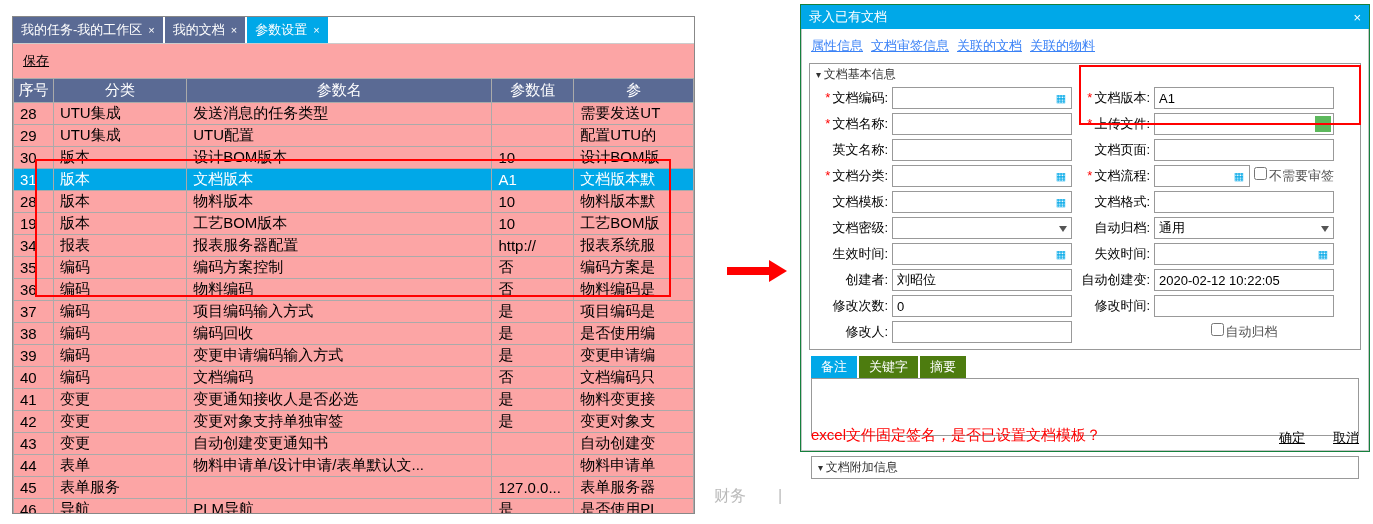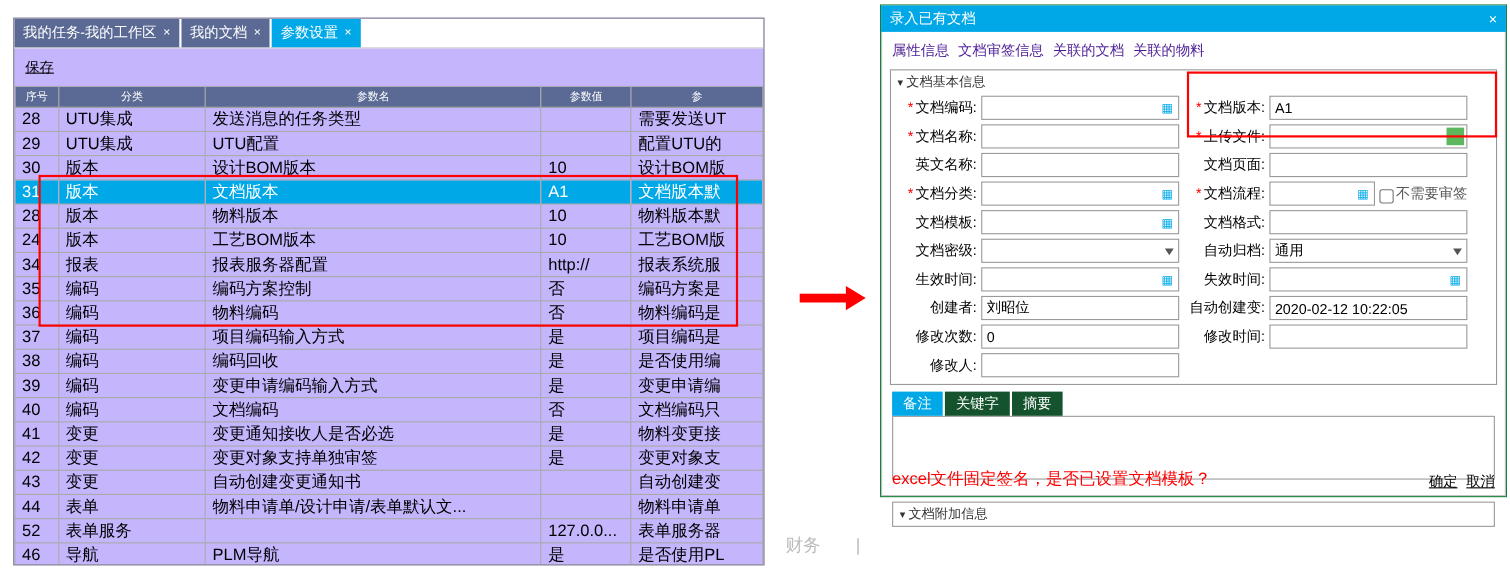--- a/index.html
+++ b/index.html
@@ -1,63 +1,63 @@
 <!DOCTYPE html>
 <html><head>
 <meta charset="utf-8">
 <style>
 *{box-sizing:border-box;margin:0;padding:0;font-family:"Microsoft YaHei",SimSun,Arial,sans-serif;font-size:13px}
 body{background:#fff;width:1373px;height:524px;position:relative;overflow:hidden}
-.left-panel{position:absolute;left:12px;top:16px;width:683px;height:498px;border:1px solid #888;background:#c4b5fd;overflow:hidden}
+.left-panel{position:absolute;left:12px;top:16px;width:683px;height:498px;border:1px solid #888;background:#fca5a5;overflow:hidden}
 .tabs{display:flex;background:#fff;border-bottom:1px solid #ccc}
 .tab{padding:4px 8px;background:#5A6A94;color:#fff;margin-right:2px;display:flex;align-items:center}
 .tab.active{background:#00A8E8;color:#fff}
 .tab-close{margin-left:6px;font-size:11px}
 .save-row{padding:8px 10px}
 .save-link{text-decoration:underline;cursor:pointer}
 .table-wrap{overflow:hidden}
 table{width:100%;border-collapse:collapse}
-th{background:#5A6A94;color:#fff;border:1px solid #aaa;text-align:center;font-weight:normal;padding:2px 4px;font-size:10px}
+th{background:#5A6A94;color:#fff;border:1px solid #aaa;text-align:center;font-weight:normal;padding:2px 4px;font-size:15px}
 td{border:1px solid #aaa;padding:1px 6px;font-size:15px;white-space:nowrap;overflow:hidden}
 td.idx{color:#000}
 tr.sel td{background:#00A8E8;color:#fff}
 .left-panel .col-idx{width:40px}
 .left-panel .col-cat{width:134px}
 .left-panel .col-name{width:306px}
 .left-panel .col-val{width:82px}
 .left-panel .col-rem{width:120px}
 .red-box1{position:absolute;border:2px solid red;z-index:30}
 .arrow{position:absolute;left:727px;top:260px;width:60px;height:20px;z-index:20}
 .arrow-line{position:absolute;left:0;top:7px;width:44px;height:8px;background:red}
 .arrow-head{position:absolute;left:42px;top:0;width:0;height:0;border-left:18px solid red;border-top:11px solid transparent;border-bottom:11px solid transparent}
 .right-panel{position:absolute;left:800px;top:4px;width:570px;height:448px;border:1px solid #15803d;background:#fff;box-shadow:inset 0 0 0 1px #c5c5c5}
 .dlg-title{background:#00A8E8;color:#fff;padding:3px 8px;display:flex;justify-content:space-between;align-items:center}
 .dlg-close{font-size:13px;cursor:pointer}
 .dlg-nav{padding:8px 10px 4px;display:flex;gap:8px}
-.dlg-nav span{cursor:pointer;color:#4c1d95}
+.dlg-nav span{text-decoration:underline;cursor:pointer;color:#3b82f6}
 .group-box{margin:4px 8px;border:1px solid #999;padding:2px 6px 6px;position:relative}
 .group-title{color:#333;font-size:12px}
 .group-title::before{content:"▾ ";font-size:10px}
 .form-grid{display:grid;grid-template-columns:76px 180px 8px 74px 180px;row-gap:4px;align-items:center;margin-top:4px}
 .lbl{text-align:right;padding-right:4px;font-size:13px;white-space:nowrap}
 .lbl .star{color:red;margin-right:2px}
 .inp{height:22px;border:1px solid #999;background:#fff;display:flex;align-items:center;padding:0 4px;position:relative}
 .inp.val{}
 .inp .mini{position:absolute;right:2px;top:2px;width:16px;height:16px;font-size:11px;display:flex;align-items:center;justify-content:center}
 .mini.blue{color:#00A8E8}
 .mini.green{background:#5cb85c}
 .inp .tri{position:absolute;right:4px;top:8px;width:0;height:0;border-left:4px solid transparent;border-right:4px solid transparent;border-top:6px solid #555}
-.chk-lbl{font-size:12px;display:flex;align-items:flex-end;gap:2px;color:#555}
+.chk-lbl{font-size:12px;display:flex;align-items:flex-start;gap:2px;color:#555}
 .sub-tabs{display:flex;margin:6px 10px 0}
-.sub-tab{background:#14532d;color:#fff;padding:2px 10px;margin-right:2px;font-size:13px;cursor:pointer}
+.sub-tab{background:#4d7c0f;color:#fff;padding:2px 10px;margin-right:2px;font-size:13px;cursor:pointer}
 .sub-tab.active{background:#00A8E8}
 .memo{margin:0 10px;height:58px;border:1px solid #999;background:#fff}
 .attach-box{margin:20px 10px;border:1px solid #999;padding:2px 6px}
 .footer-note{position:absolute;left:10px;bottom:6px;color:red;font-size:15px}
-.footer-btns{position:absolute;right:10px;bottom:4px;display:flex;gap:8px}
+.footer-btns{position:absolute;right:10px;bottom:4px;display:flex;gap:28px}
 .footer-btns span{text-decoration:underline;cursor:pointer}
 .ghost{position:absolute;left:714px;top:486px;color:#bbb;font-size:16px}
 </style>
 </head>
 <body>
 
 <div class="left-panel">
   <div class="tabs">
     <div class="tab">
         <span>我的任务-我的工作区</span>
@@ -116,21 +116,21 @@
             <td>文档版本默</td>
           </tr>
           <tr>
             <td class="idx">28</td>
             <td>版本</td>
             <td>物料版本</td>
             <td>10</td>
             <td>物料版本默</td>
           </tr>
           <tr>
-            <td class="idx">24</td>
+            <td class="idx">19</td>
             <td>版本</td>
             <td>工艺BOM版本</td>
             <td>10</td>
             <td>工艺BOM版</td>
           </tr>
           <tr>
             <td class="idx">34</td>
             <td>报表</td>
             <td>报表服务器配置</td>
             <td>http://</td>
@@ -200,21 +200,21 @@
             <td>自动创建变</td>
           </tr>
           <tr>
             <td class="idx">44</td>
             <td>表单</td>
             <td>物料申请单/设计申请/表单默认文...</td>
             <td></td>
             <td>物料申请单</td>
           </tr>
           <tr>
-            <td class="idx">52</td>
+            <td class="idx">45</td>
             <td>表单服务</td>
             <td></td>
             <td>127.0.0...</td>
             <td>表单服务器</td>
           </tr>
           <tr>
             <td class="idx">46</td>
             <td>导航</td>
             <td>PLM导航</td>
             <td>是</td>
@@ -333,20 +333,24 @@
           <span>0</span>
         </div>
       <div></div>
       <div class="lbl">修改时间:</div>
       <div class="inp"></div>
 
       <div class="lbl">修改人:</div>
       <div class="inp"></div>
       <div></div>
       <div></div>
+      <label class="chk-lbl" style="justify-content:center">
+          <input type="checkbox" style="">
+          <span>自动归档</span>
+        </label>
 
     </div>
   </div>
 
   <div class="sub-tabs">
     <div class="sub-tab active">备注</div>
     <div class="sub-tab">关键字</div>
     <div class="sub-tab">摘要</div>
   </div>
   <div class="memo"></div>

